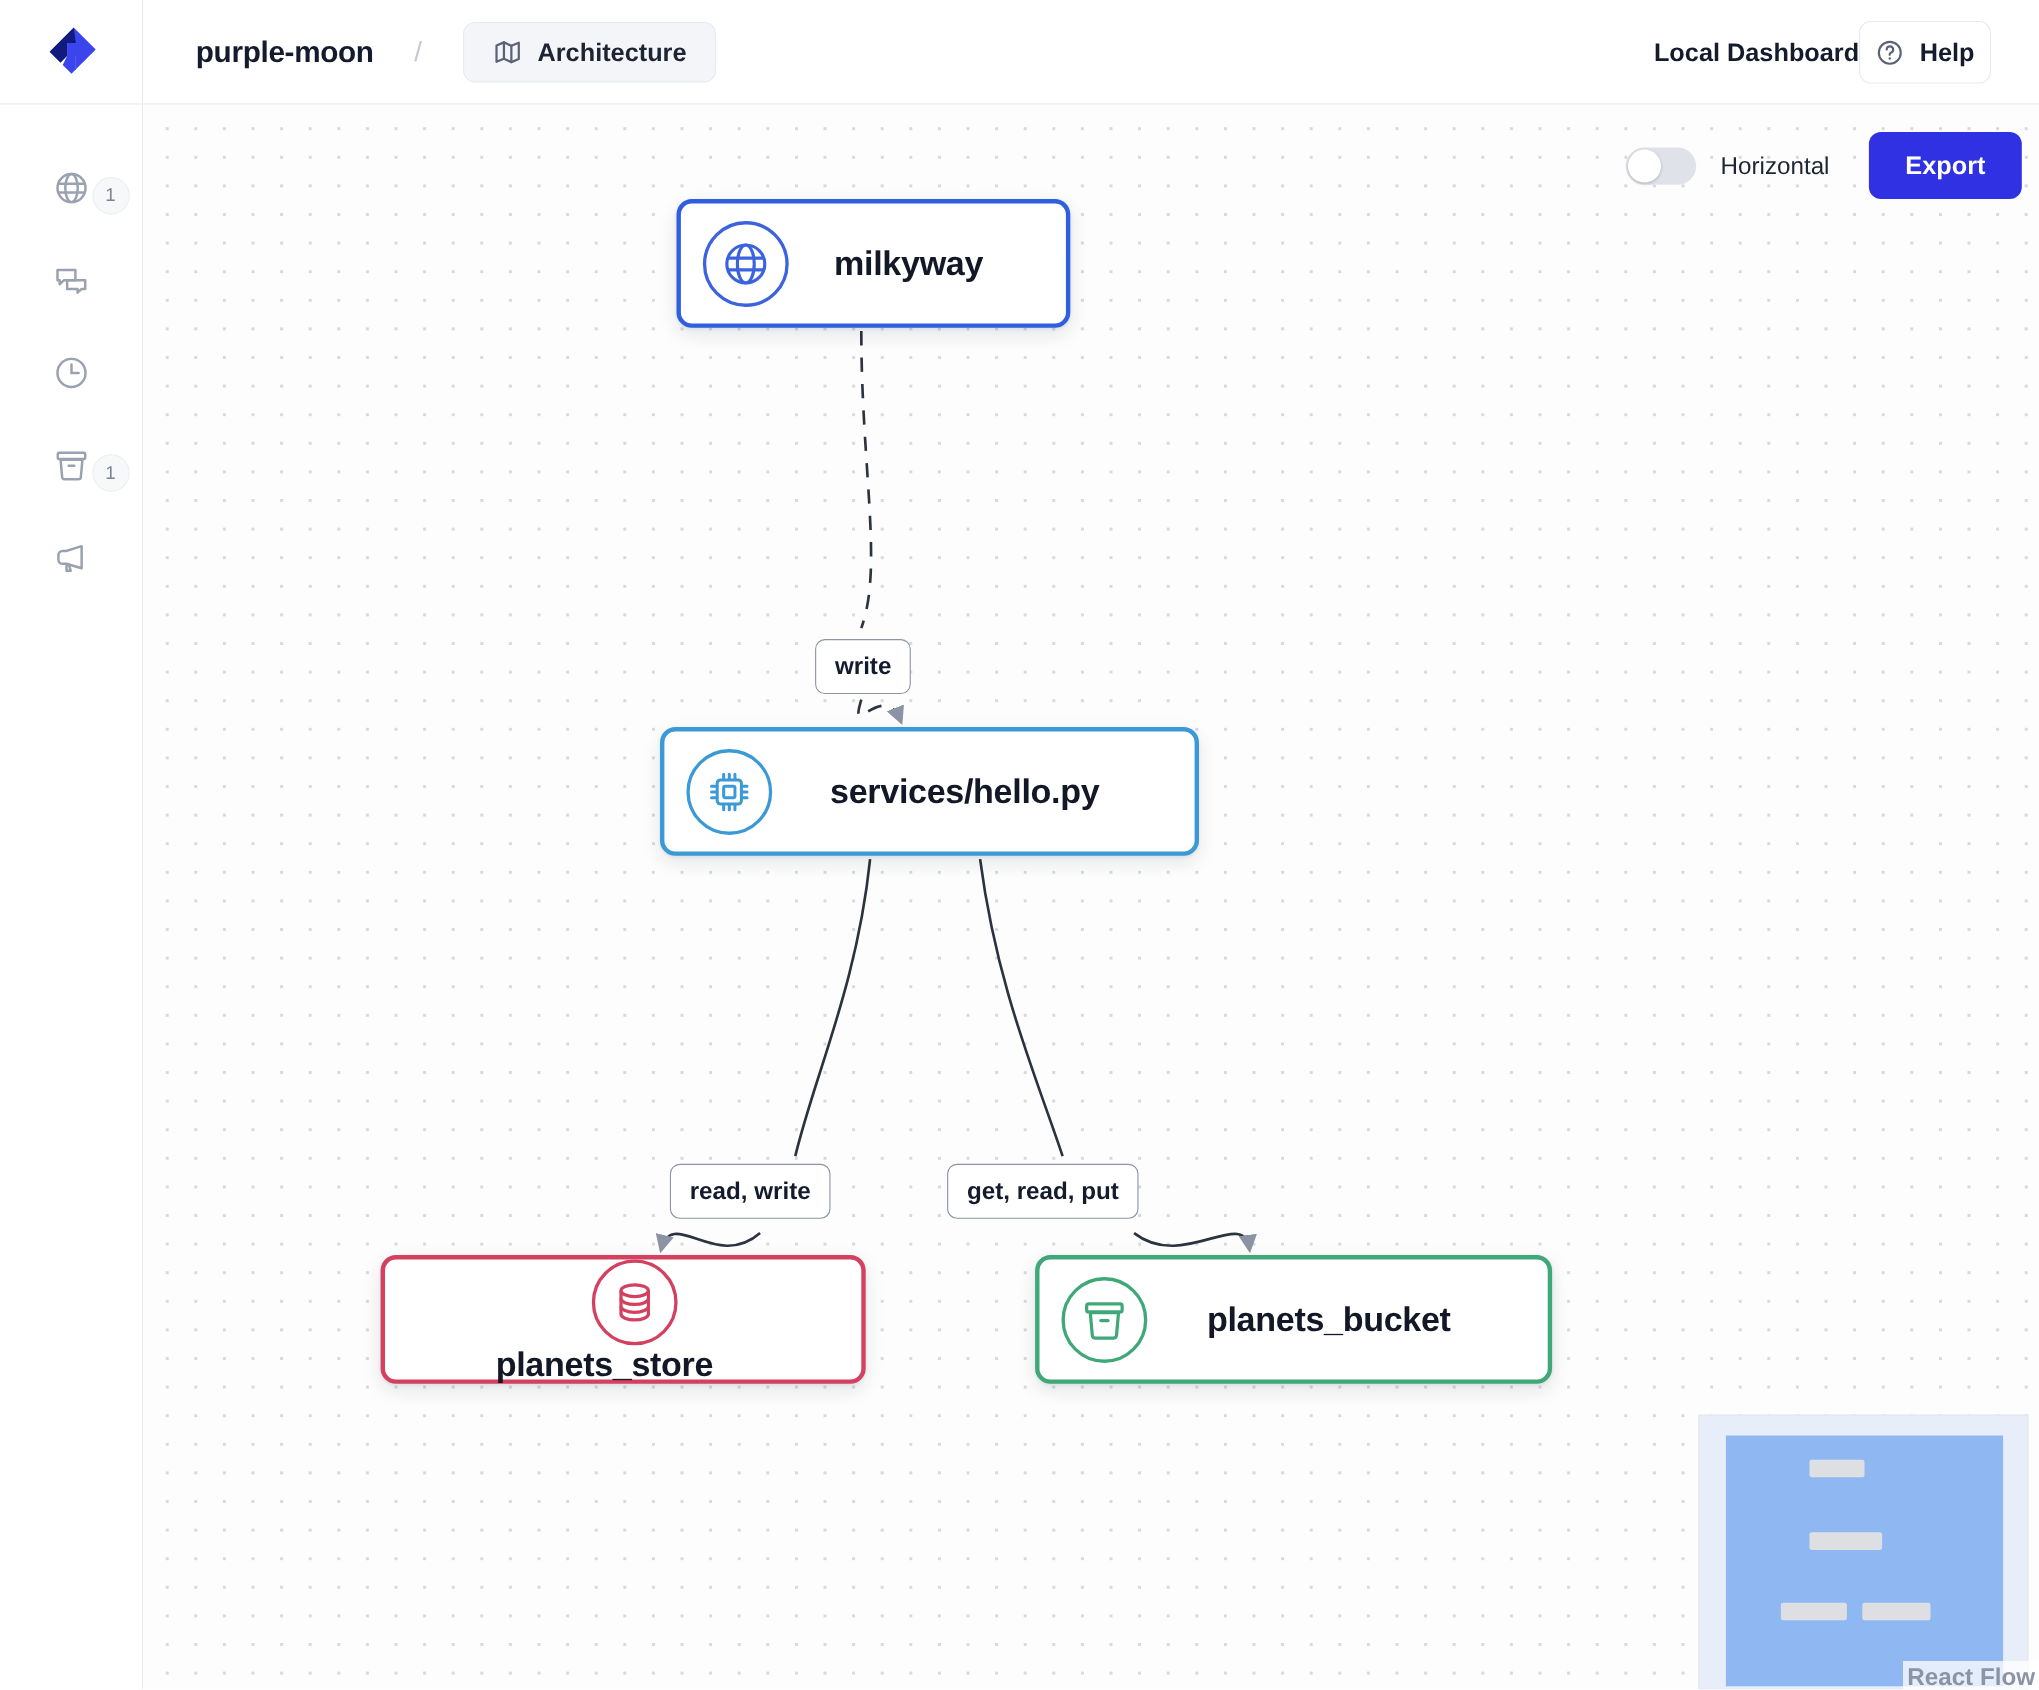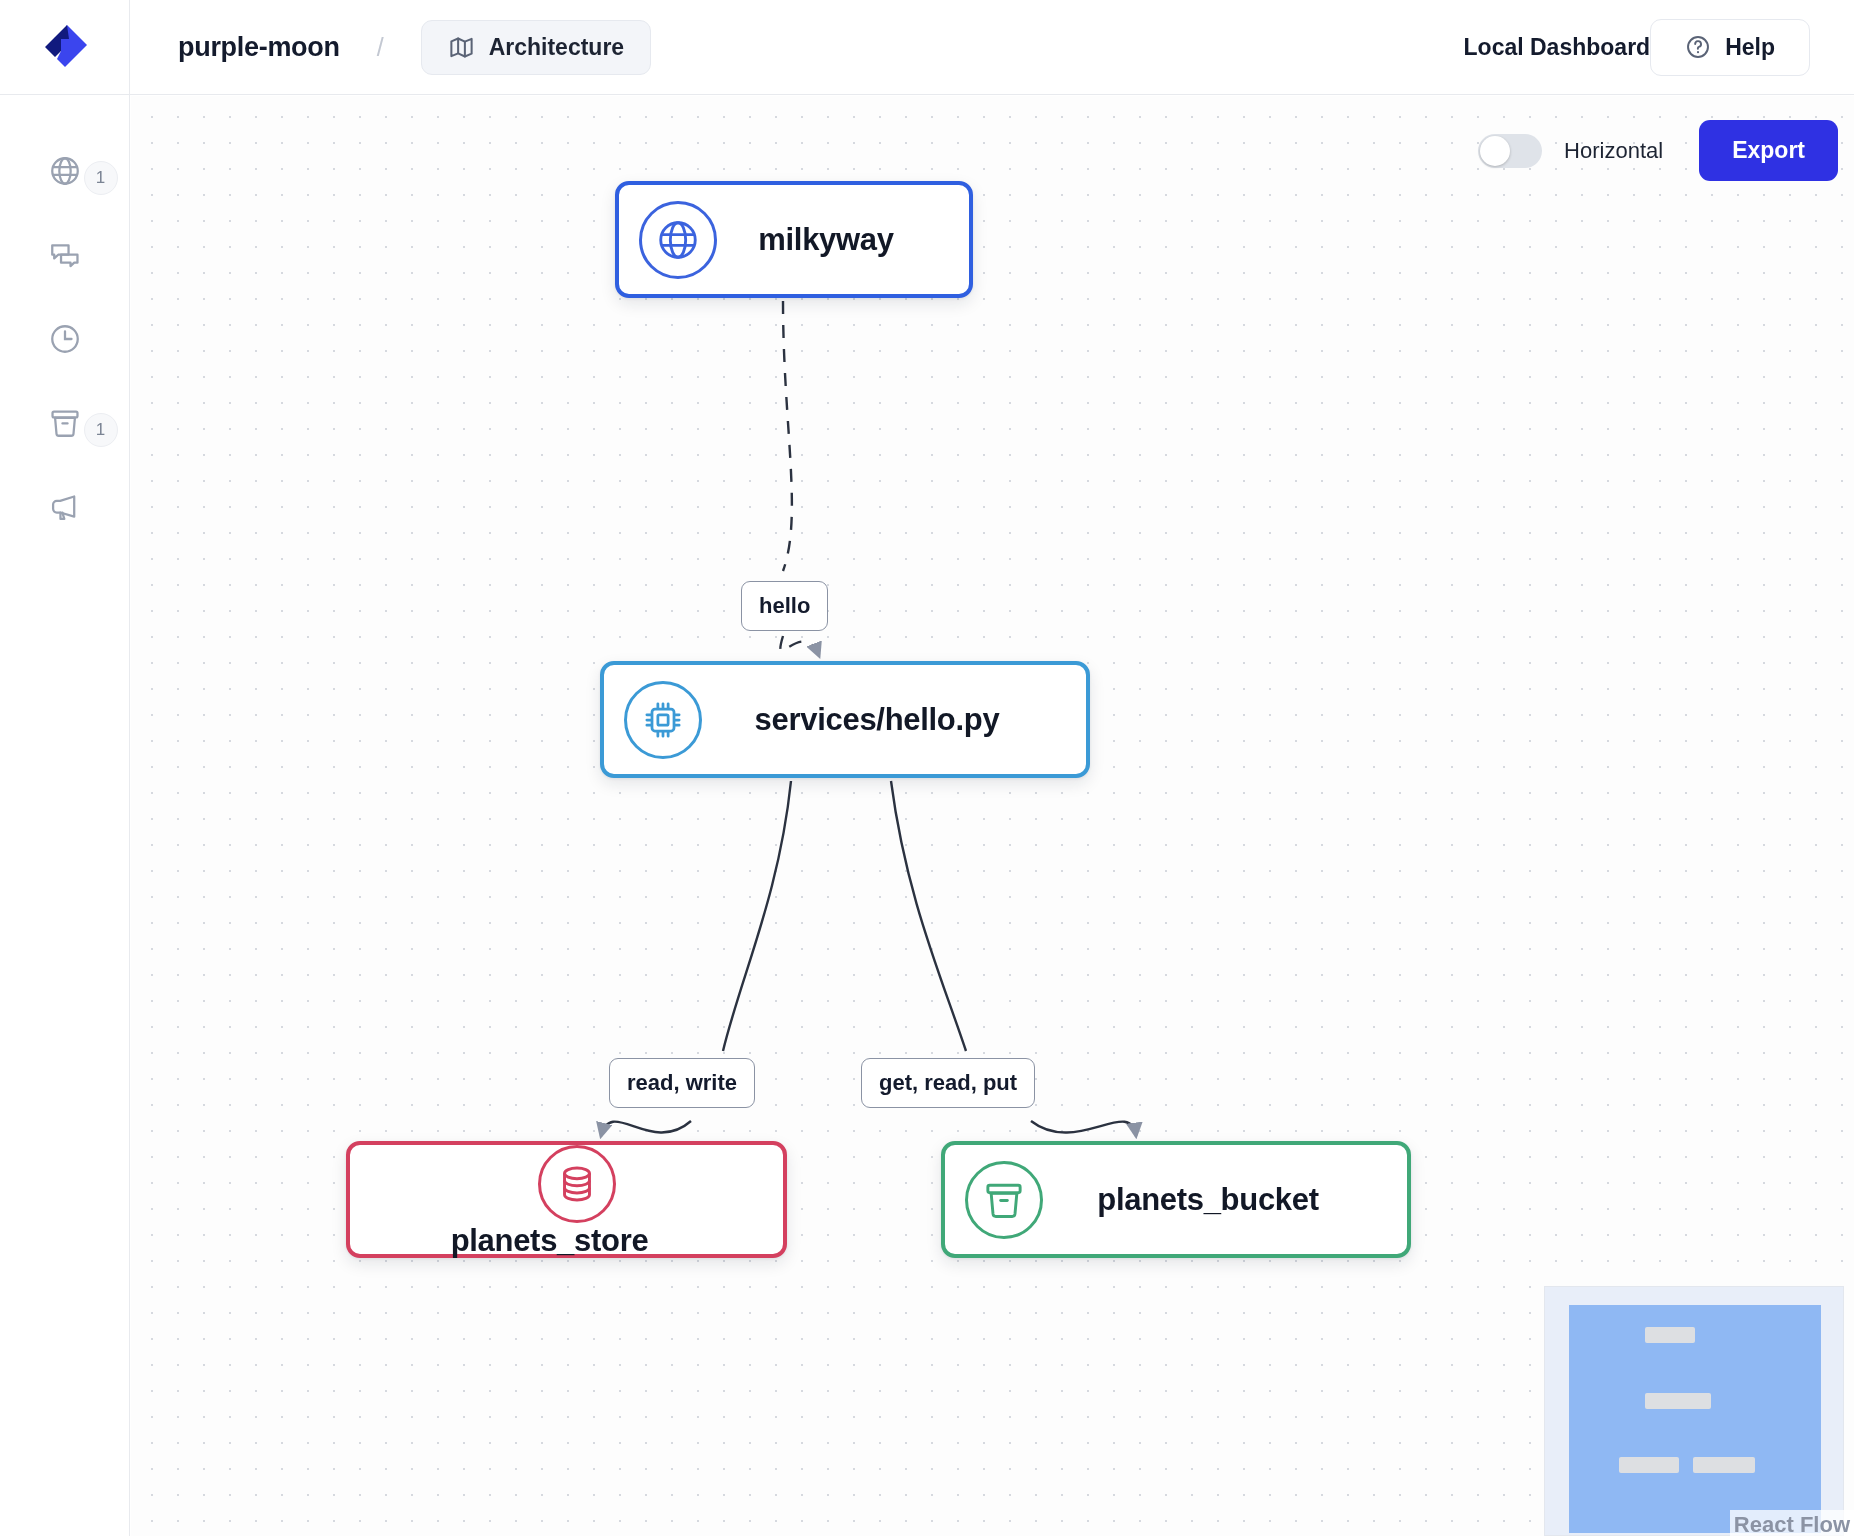--- a/index.html
+++ b/index.html
@@ -43,23 +43,23 @@
   }
   .arch-tab-label { font-size: 23px; font-weight: 600; color: #1d2433; text-align: right; }
   .map-icon { width: 27px; height: 27px; display:block; }
 
   .header-right {
     margin-left: auto; display: flex; align-items: center; 
     padding-right: 44px;
   }
   .local-dash { font-size: 23px; font-weight: 700; color: #141b2d; }
   .help-btn {
-    display: inline-flex; align-items: center; gap: 14px;
+    display: inline-flex; align-items: flex-end; gap: 14px;
     border: 1px solid #e6e9ef; border-radius: 11px;
-    padding: 14px 34px; background: #fff; cursor: pointer;
+    padding: 14px 14px; background: #fff; cursor: pointer;
   }
   .help-label { font-size: 23px; font-weight: 700; color: #141b2d; }
   .help-icon { width: 26px; height: 26px; display: block; }
 
   
   .sidebar {
     position: absolute; top: 95px; left: 0;
     width: 130px; height: 1441px;
     background: #ffffff;
     border-right: 1px solid #e8eaee;
@@ -365,21 +365,21 @@
       <div class="node-icon">
         <svg width="44" height="44" viewBox="0 0 24 24" fill="none" stroke="#40a878" stroke-width="1.6" stroke-linejoin="round" stroke-linecap="round">
           <rect x="3.2" y="4" width="17.6" height="4" rx="1"></rect>
           <path d="M5 8.4h14l-1 11.2a1.6 1.6 0 0 1-1.6 1.4H7.6A1.6 1.6 0 0 1 6 19.6z"></path>
           <path d="M10.2 12.3h3.6"></path>
         </svg>
       </div>
       <div class="node-label">planets_bucket</div>
     </div>
 
-    <div class="edge-label" id="lbl-routes">hello</div>
+    <div class="edge-label" id="lbl-routes">write</div>
     <div class="edge-label" id="lbl-readwrite">read, write</div>
     <div class="edge-label" id="lbl-getlistput">get, read, put</div>
 
     <div class="minimap">
       <div class="mm-view">
         <div class="mm-node" style="left:76px; top:22px; width:50px; height:16px;"></div>
         <div class="mm-node" style="left:76px; top:88px; width:66px; height:16px;"></div>
         <div class="mm-node" style="left:50px; top:152px; width:60px; height:16px;"></div>
         <div class="mm-node" style="left:124px; top:152px; width:62px; height:16px;"></div>
       </div>

